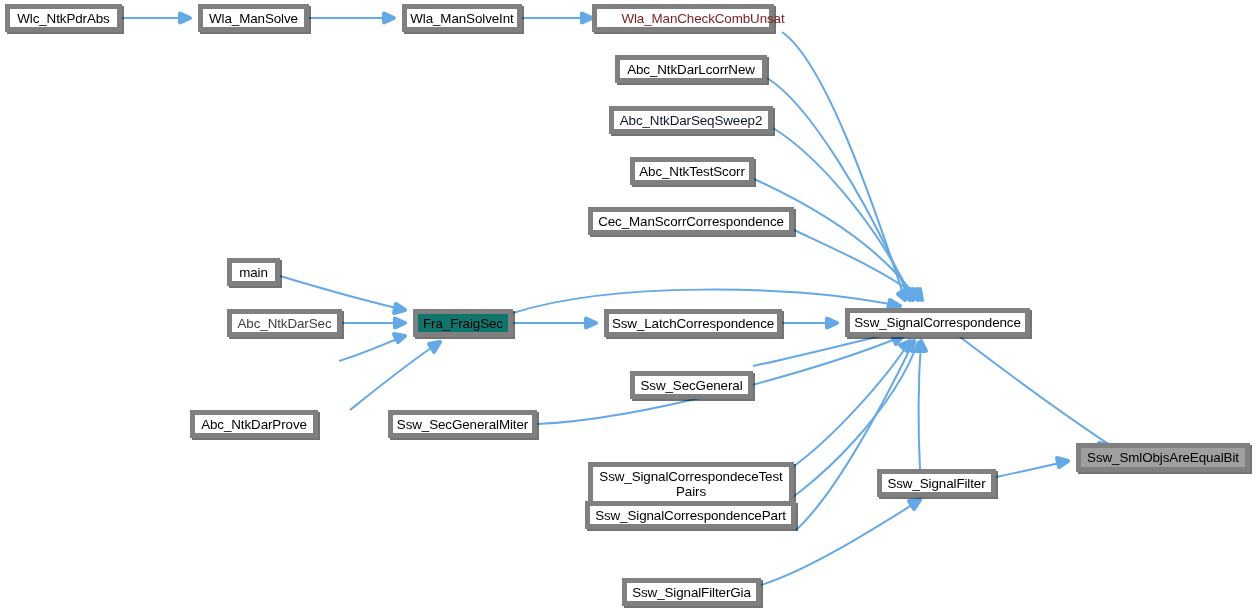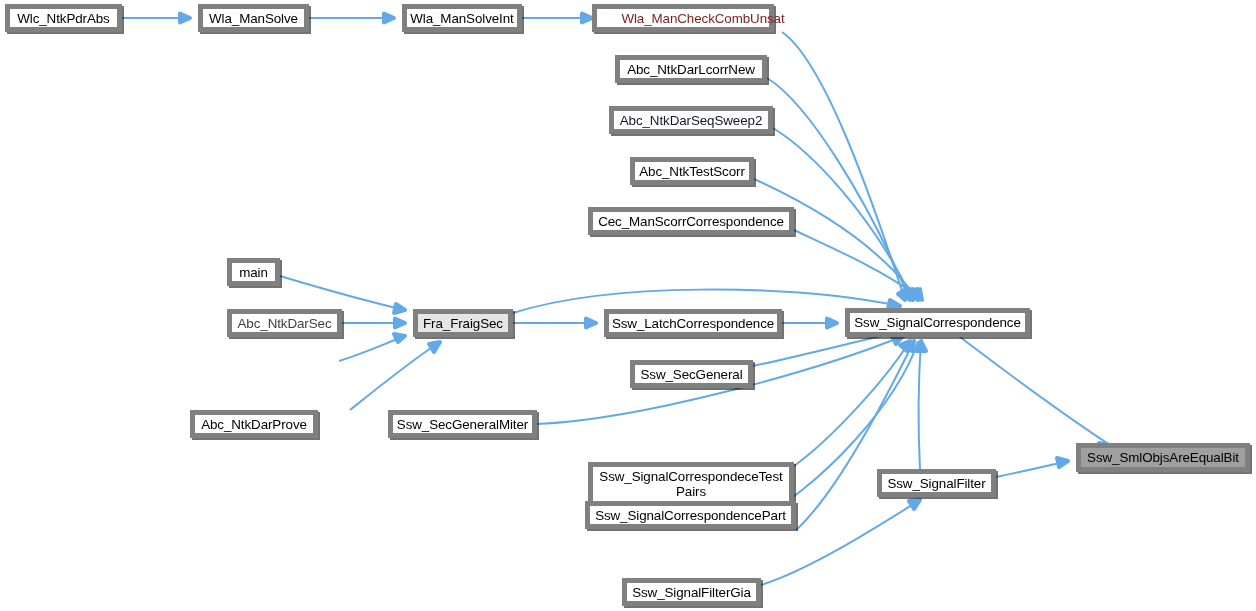--- a/index.html
+++ b/index.html
@@ -133,23 +133,23 @@
     <div class="node" style="left: 198px; top: 4px; width: 111px; height: 28px; border-color: rgb(128, 128, 128); color: rgb(0, 0, 0); background: rgb(255, 255, 255);"><span>Wla_ManSolve</span></div>
     <div class="node" style="left: 402px; top: 4px; width: 120px; height: 28px; border-color: rgb(128, 128, 128); color: rgb(0, 0, 0); background: rgb(255, 255, 255);"><span>Wla_ManSolveInt</span></div>
     <div class="node" style="left: 592px; top: 4px; width: 182px; height: 28px; border-color: rgb(128, 128, 128); color: #7f1d1d; background: rgb(255, 255, 255); padding-left: 40px;"><span>Wla_ManCheckCombUnsat</span></div>
     <div class="node" style="left: 615px; top: 55px; width: 152px; height: 28px; border-color: rgb(128, 128, 128); color: rgb(0, 0, 0); background: rgb(255, 255, 255);"><span>Abc_NtkDarLcorrNew</span></div>
     <div class="node" style="left: 609px; top: 106px; width: 164px; height: 28px; border-color: rgb(128, 128, 128); color: #0f172a; background: rgb(255, 255, 255);"><span>Abc_NtkDarSeqSweep2</span></div>
     <div class="node" style="left: 588px; top: 207px; width: 206px; height: 28px; border-color: rgb(128, 128, 128); color: rgb(0, 0, 0); background: rgb(255, 255, 255);"><span>Cec_ManScorrCorrespondence</span></div>
     <div class="node" style="left: 630px; top: 157px; width: 124px; height: 28px; border-color: rgb(128, 128, 128); color: rgb(0, 0, 0); background: rgb(255, 255, 255);"><span>Abc_NtkTestScorr</span></div>
     <div class="node" style="left: 227px; top: 258px; width: 53px; height: 28px; border-color: rgb(128, 128, 128); color: rgb(0, 0, 0); background: rgb(255, 255, 255);"><span>main</span></div>
     <div class="node" style="left: 212px; top: 309px; width: 115px; height: 28px; border-color: rgb(128, 128, 128); color: #404040; background: rgb(255, 255, 255); margin-left: 15px;"><span>Abc_NtkDarSec</span></div>
     <div class="node" style="left: 190px; top: 410px; width: 128px; height: 28px; border-color: rgb(128, 128, 128); color: rgb(0, 0, 0); background: rgb(255, 255, 255);"><span>Abc_NtkDarProve</span></div>
-    <div class="node" style="left: 413px; top: 309px; width: 100px; height: 28px; border-color: rgb(128, 128, 128); color: rgb(0, 0, 0); background: #e5e5e5;"><span>Fra_FraigSec</span></div>
+    <div class="node" style="left: 413px; top: 309px; width: 100px; height: 28px; border-color: rgb(128, 128, 128); color: rgb(0, 0, 0); background: #0f766e;"><span>Fra_FraigSec</span></div>
     <div class="node" style="left: 604px; top: 309px; width: 178px; height: 28px; border-color: rgb(128, 128, 128); color: rgb(0, 0, 0); background: rgb(255, 255, 255); align-items: center;"><span>Ssw_LatchCorrespondence</span></div>
-    <div class="node" style="left: 630px; top: 360px; width: 123px; height: 28px; border-color: rgb(128, 128, 128); color: rgb(0, 0, 0); background: rgb(255, 255, 255);"><span>Ssw_SecGeneral</span></div>
+    <div class="node" style="left: 630px; top: 371px; width: 123px; height: 28px; border-color: rgb(128, 128, 128); color: rgb(0, 0, 0); background: rgb(255, 255, 255);"><span>Ssw_SecGeneral</span></div>
     <div class="node" style="left: 388px; top: 410px; width: 149px; height: 28px; border-color: rgb(128, 128, 128); color: rgb(0, 0, 0); background: rgb(255, 255, 255);"><span>Ssw_SecGeneralMiter</span></div>
     <div class="node" style="left: 588px; top: 462px; width: 206px; height: 44px; border-color: rgb(128, 128, 128); color: rgb(0, 0, 0); background: rgb(255, 255, 255);"><span>Ssw_SignalCorrespondeceTest
 Pairs</span></div>
     <div class="node" style="left: 585px; top: 501px; width: 211px; height: 28px; border-color: rgb(128, 128, 128); color: rgb(0, 0, 0); background: rgb(255, 255, 255);"><span>Ssw_SignalCorrespondencePart</span></div>
     <div class="node" style="left: 622px; top: 578px; width: 139px; height: 28px; border-color: rgb(128, 128, 128); color: rgb(0, 0, 0); background: rgb(255, 255, 255);"><span>Ssw_SignalFilterGia</span></div>
     <div class="node" style="left: 845px; top: 308px; width: 185px; height: 29px; border-color: rgb(128, 128, 128); color: rgb(0, 0, 0); background: rgb(255, 255, 255);"><span>Ssw_SignalCorrespondence</span></div>
     <div class="node highlight" style="left: 1076px; top: 443px; width: 174px; height: 29px; border-color: rgb(128, 128, 128); color: rgb(0, 0, 0); background: rgb(159, 159, 159);"><span>Ssw_SmlObjsAreEqualBit</span></div>
     <div class="node" style="left: 877px; top: 469px; width: 119px; height: 28px; border-color: rgb(128, 128, 128); color: rgb(0, 0, 0); background: rgb(255, 255, 255);"><span>Ssw_SignalFilter</span></div>
   </div>
 

